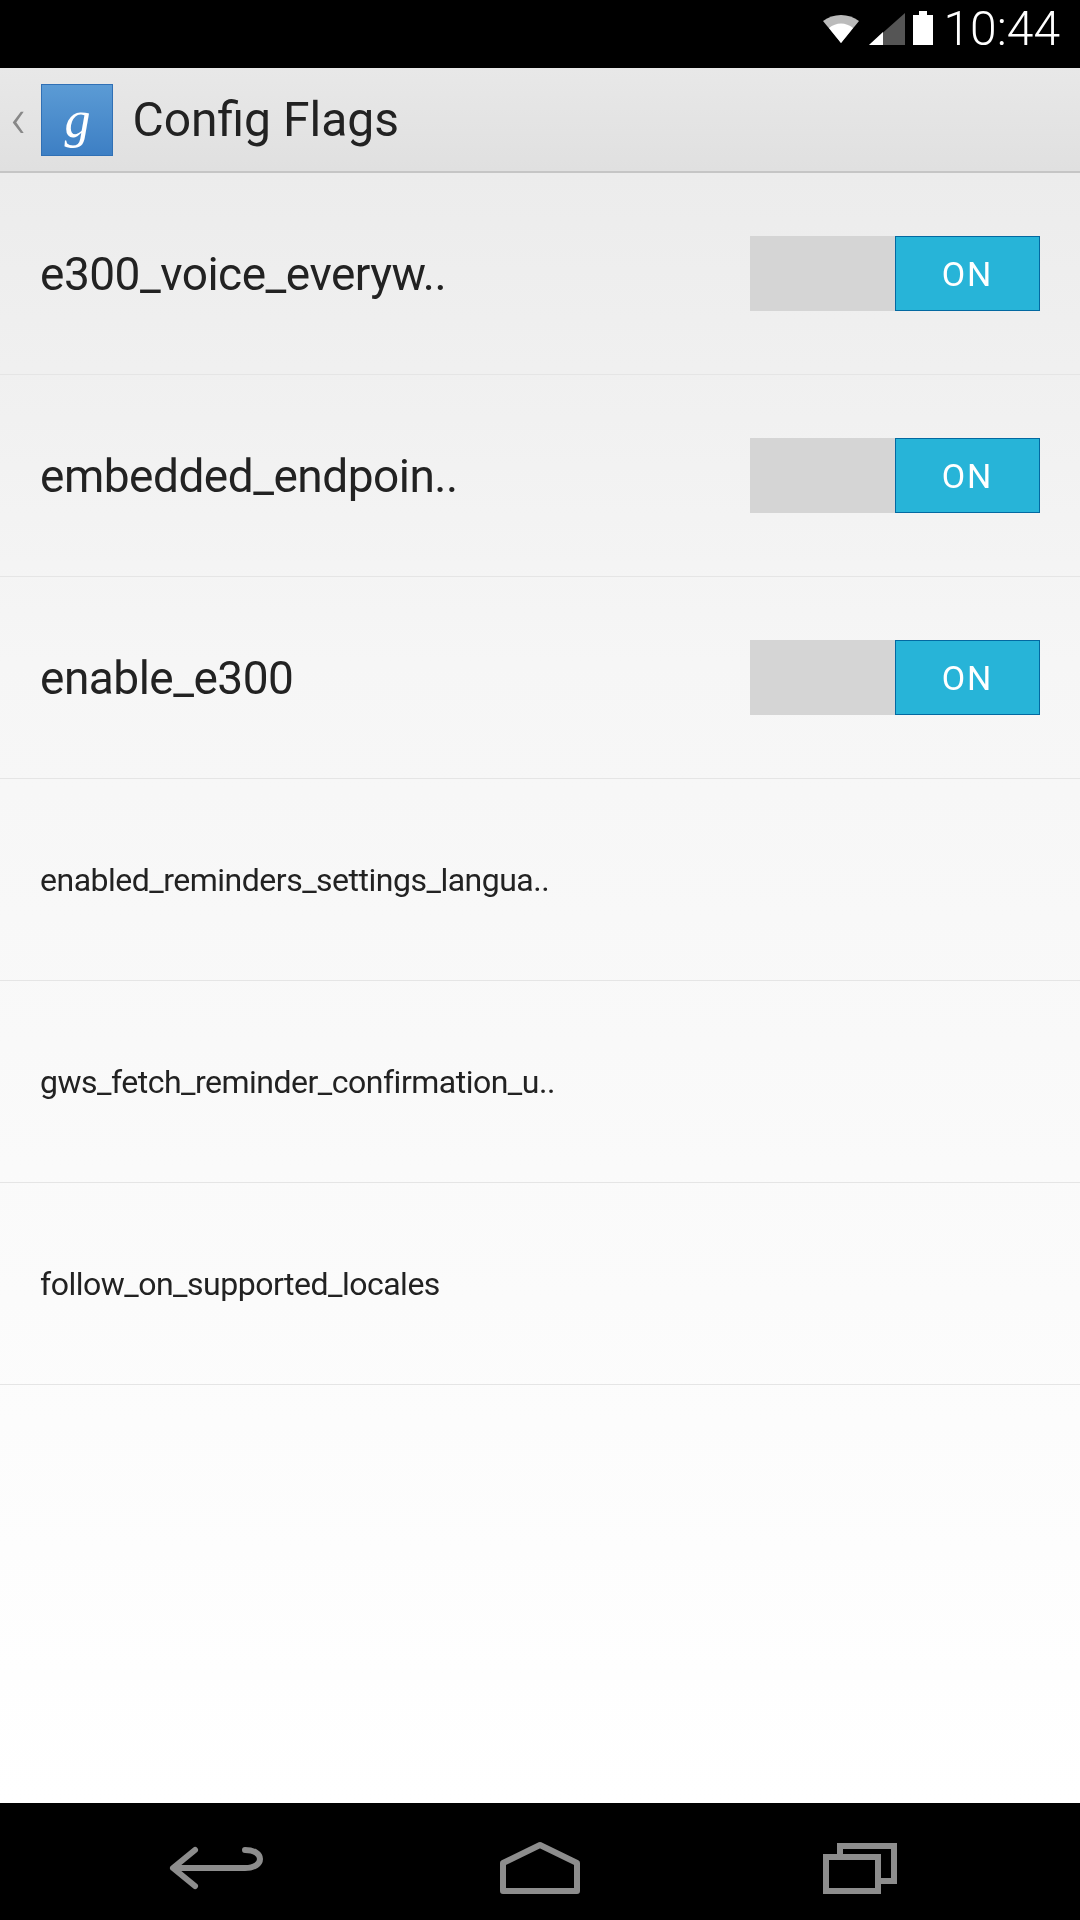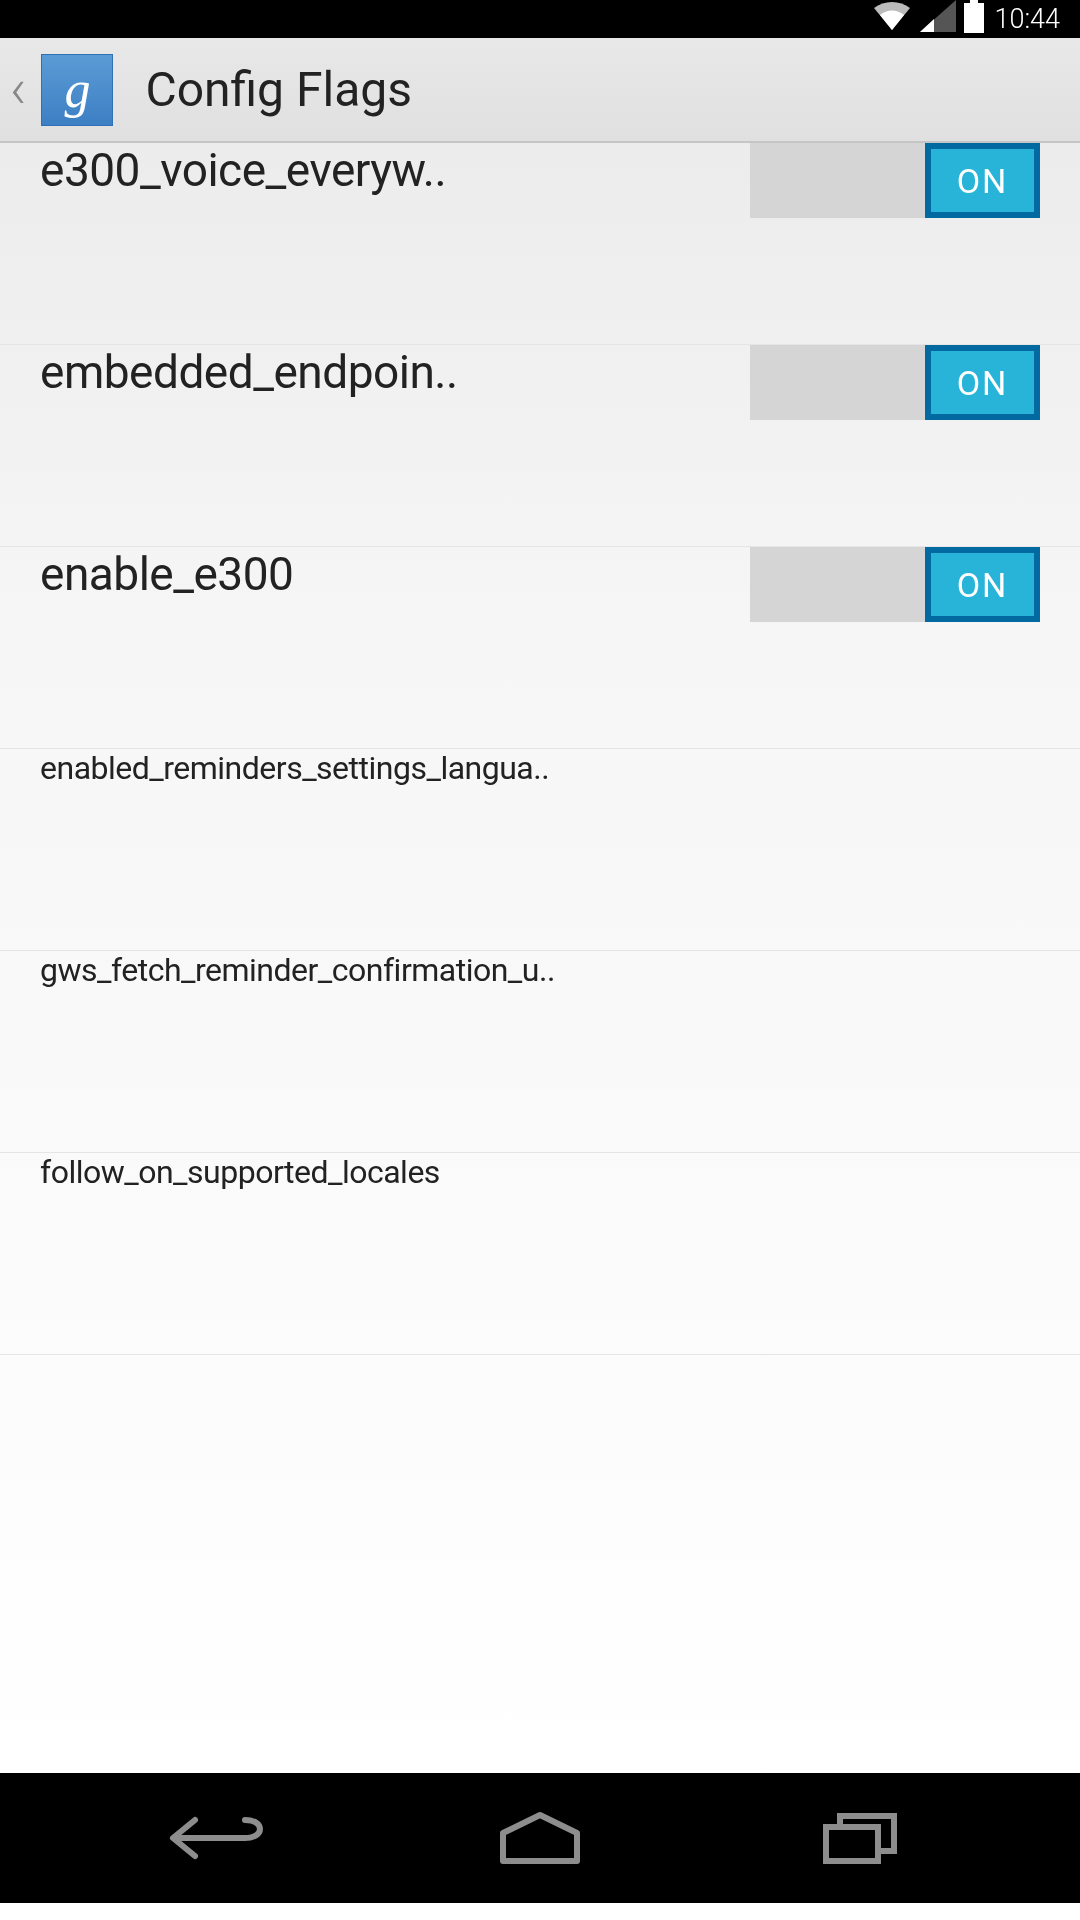--- a/index.html
+++ b/index.html
@@ -1,27 +1,27 @@
 <!DOCTYPE html>
 <html><head>
   <meta charset="utf-8">
   <style>
     * { margin: 0; padding: 0; box-sizing: border-box; }
     html, body { width: 1080px; height: 1920px; overflow: hidden; font-family: Roboto, "Helvetica Neue", Arial, sans-serif; }
     
     .status-bar {
-      height: 38px;
+      height: 68px;
       background: #000;
       color: #fff;
       display: flex;
       justify-content: flex-end;
-      align-items: center;
+      align-items: flex-start;
       padding-right: 20px;
       gap: 10px;
-      font-size: 27px;
+      font-size: 48px;
       font-weight: 300;
     }
     .status-icons { display: flex; align-items: center; gap: 8px; }
     
     .app-bar {
       height: 105px;
       background: linear-gradient(#e8e8e8, #e0e0e0);
       border-bottom: 2px solid #c5c5c5;
       display: flex;
       align-items: center;
@@ -45,31 +45,32 @@
       color: #fff;
       font-size: 52px;
       font-family: Georgia, serif;
       font-style: italic;
       line-height: 1;
     }
     .app-title {
       font-size: 48px;
       font-weight: 400;
       color: #222;
-      margin-left: 17px;
+      margin-left: 4px;
     }
     
     .content {
       height: 1630px;
       background: linear-gradient(#ececec 0%, #f6f6f6 30%, #fff 100%);
       overflow: hidden;
     }
     .row {
       height: 202px;
       display: flex;
+      align-items: center;
       padding: 0 40px;
       border-bottom: 1px solid #e5e5e5;
     }
     .row-label {
       flex: 1;
       font-size: 46px;
       color: #222;
       font-weight: 400;
       white-space: nowrap;
       overflow: hidden;
@@ -88,23 +89,23 @@
     .toggle {
       width: 290px;
       height: 75px;
       background: #d5d5d5;
       display: flex;
       justify-content: flex-end;
       align-items: stretch;
       flex-shrink: 0;
     }
     .toggle-on {
-      width: 115px;
+      width: 145px;
       background: #27b4d8;
-      border: 6px solid #0369a1;
+      border: 1px solid #0369a1;
       color: #fff;
       display: flex;
       align-items: center;
       justify-content: center;
       font-size: 34px;
       font-weight: 400;
       letter-spacing: 2px;
     }
     
     .nav-bar {

